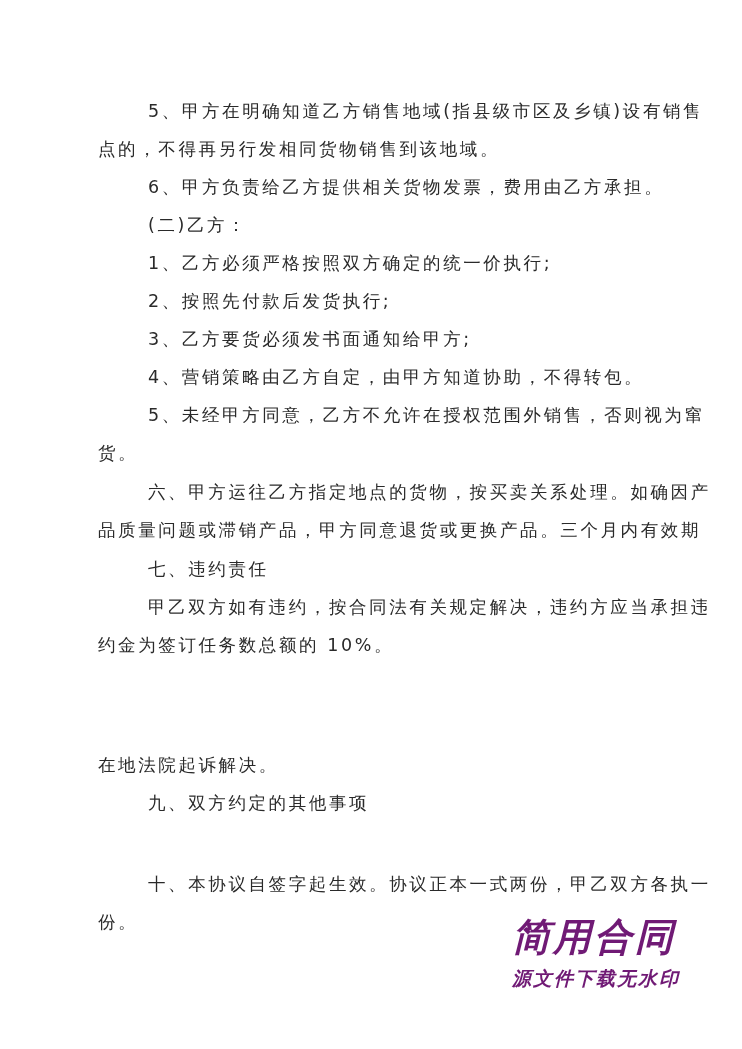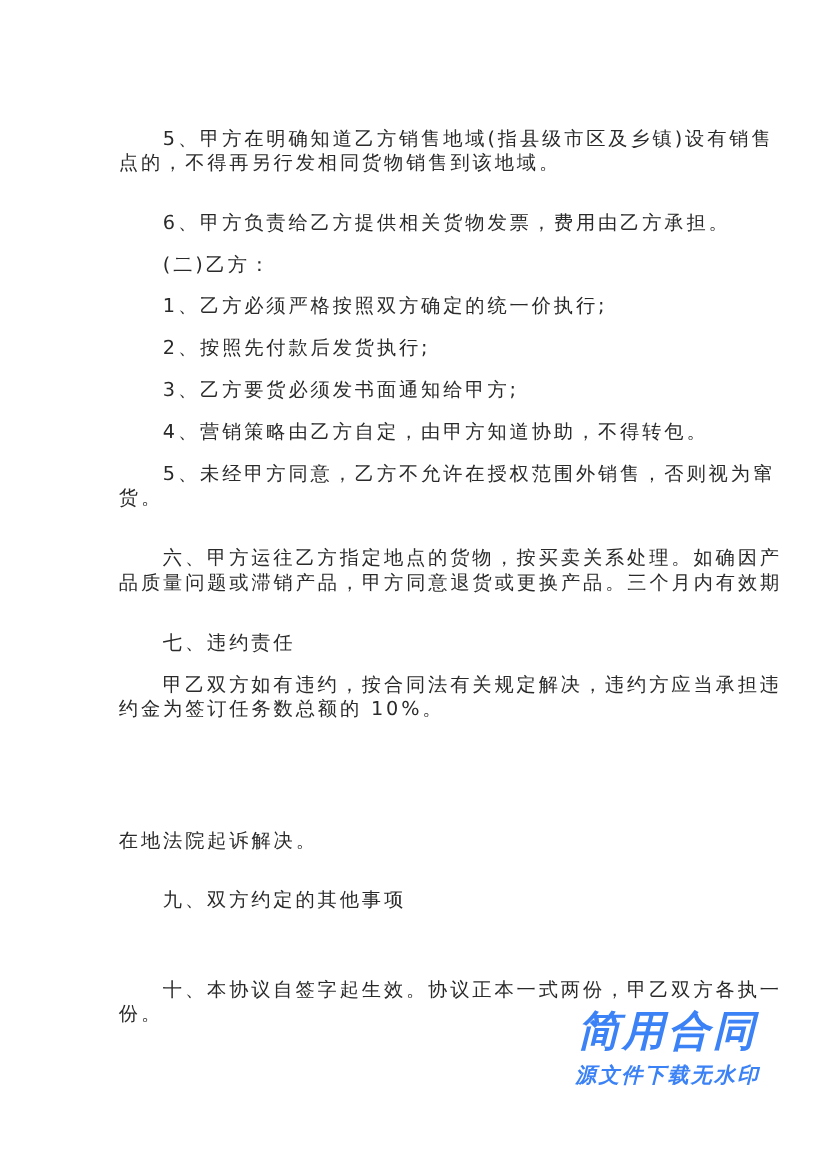--- a/index.html
+++ b/index.html
@@ -1,22 +1,22 @@
 <!DOCTYPE html>
 <html><head>
 <meta charset="utf-8">
 <style>
   html, body { margin: 0; padding: 0; background: #ffffff; }
   body { width: 742px; height: 1049px; position: relative; overflow: hidden;
          font-family: "DejaVu Sans", "Liberation Sans", sans-serif; color: #2a2a2a; }
   .page { position: absolute; left: 0; top: 0; width: 742px; height: 1049px; background: #fff; }
-  .line { position: absolute; left: 108px; width: 512px; font-size: 17.5px; line-height: 24px;
+  .line { position: absolute; left: 98px; width: 512px; font-size: 17.5px; line-height: 24px;
           white-space: nowrap; letter-spacing: 2.6px; }
-  .indent { left: 148px; width: 477px; margin-top: 16px; }
-  .watermark { position: absolute; left: 512px; top: 915px; width: 190px; text-align: center; color: #3b82f6; }
+  .indent { left: 148px; width: 477px; }
+  .watermark { position: absolute; left: 512px; top: 915px; width: 190px; text-align: left; color: #701a75; }
   .wm-title { font-size: 38px; font-weight: bold; font-style: italic; letter-spacing: 3px; line-height: 44px; }
   .wm-sub { font-size: 19px; font-weight: bold; font-style: italic; letter-spacing: 2px; line-height: 26px; margin-top: 6px; }
 </style>
 </head>
 <body>
 
 <div class="page">
   <div class="line indent" style="top:99px">5、甲方在明确知道乙方销售地域(指县级市区及乡镇)设有销售</div>
   <div class="line" style="top:137px">点的，不得再另行发相同货物销售到该地域。</div>
   <div class="line indent" style="top:175px">6、甲方负责给乙方提供相关货物发票，费用由乙方承担。</div>

